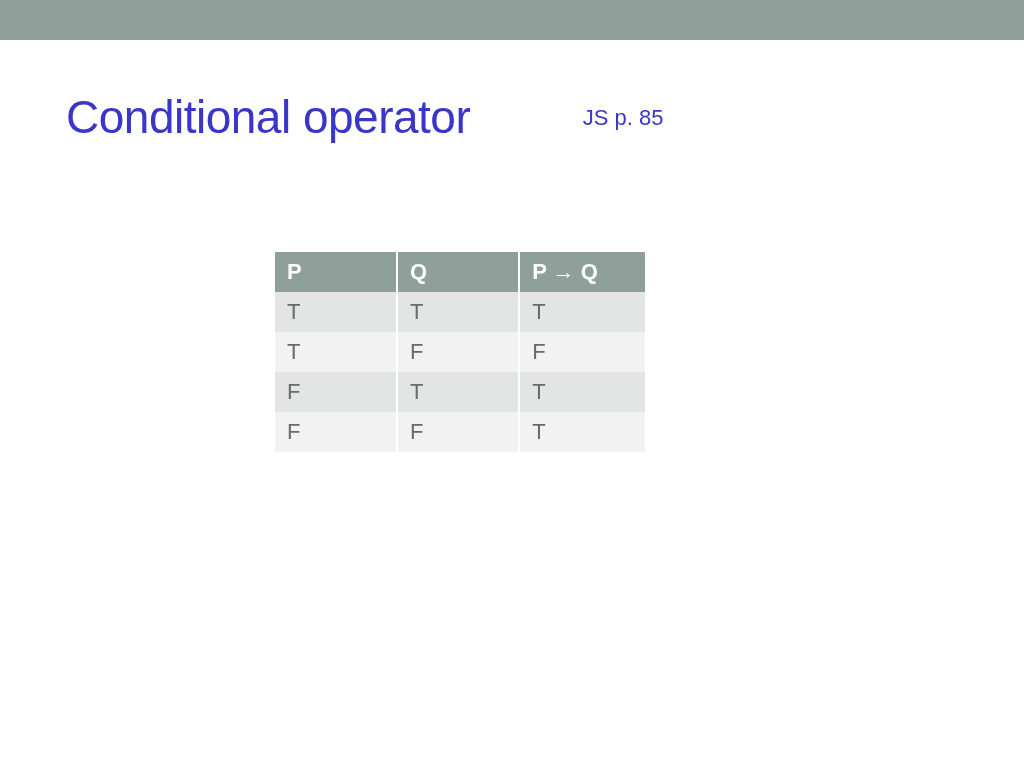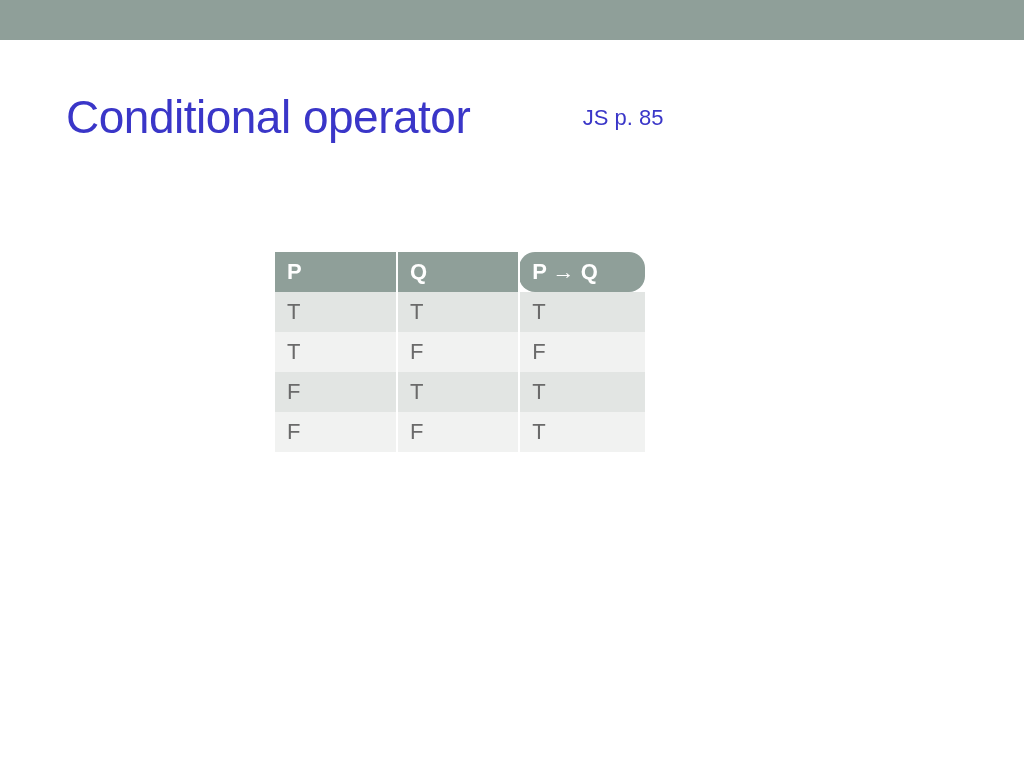--- a/index.html
+++ b/index.html
@@ -49,21 +49,20 @@
       background: #8f9f99;
       color: #ffffff;
       font-weight: bold;
       font-size: 22px;
       text-align: left;
       padding: 7px 12px;
       border-right: 2px solid #ffffff;
     }
     th:last-child {
       border-right: none;
-      border-radius: 16px;
     }
     td {
       font-size: 22px;
       color: #6a6a6a;
       text-align: left;
       padding: 7px 12px;
       border-right: 2px solid #ffffff;
     }
     td:last-child {
       border-right: none;

